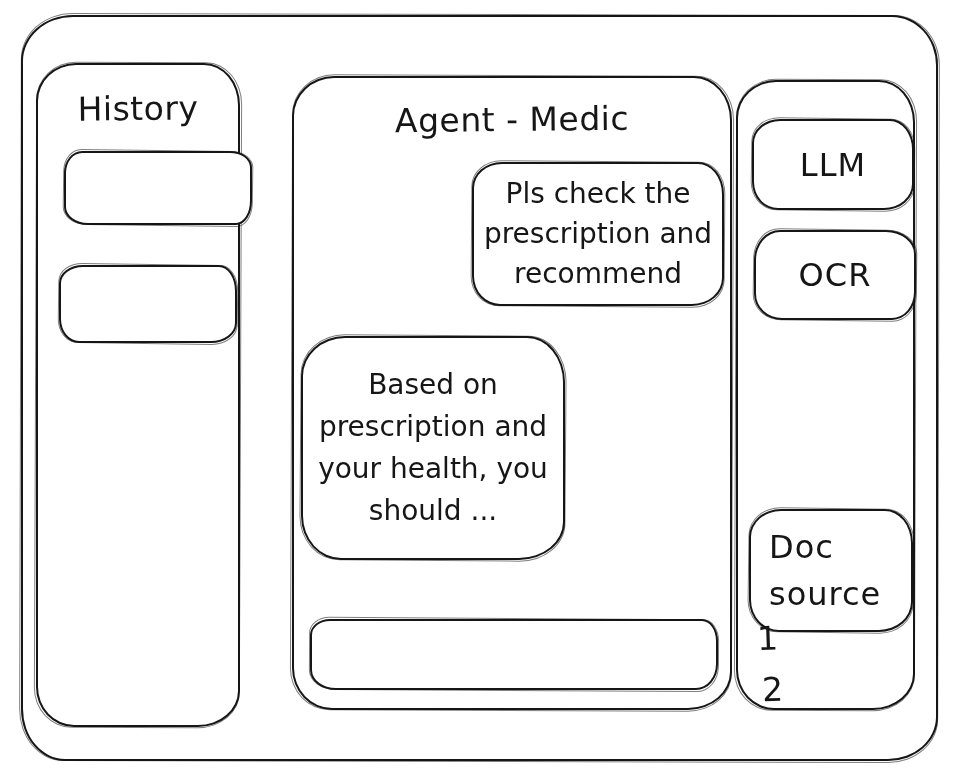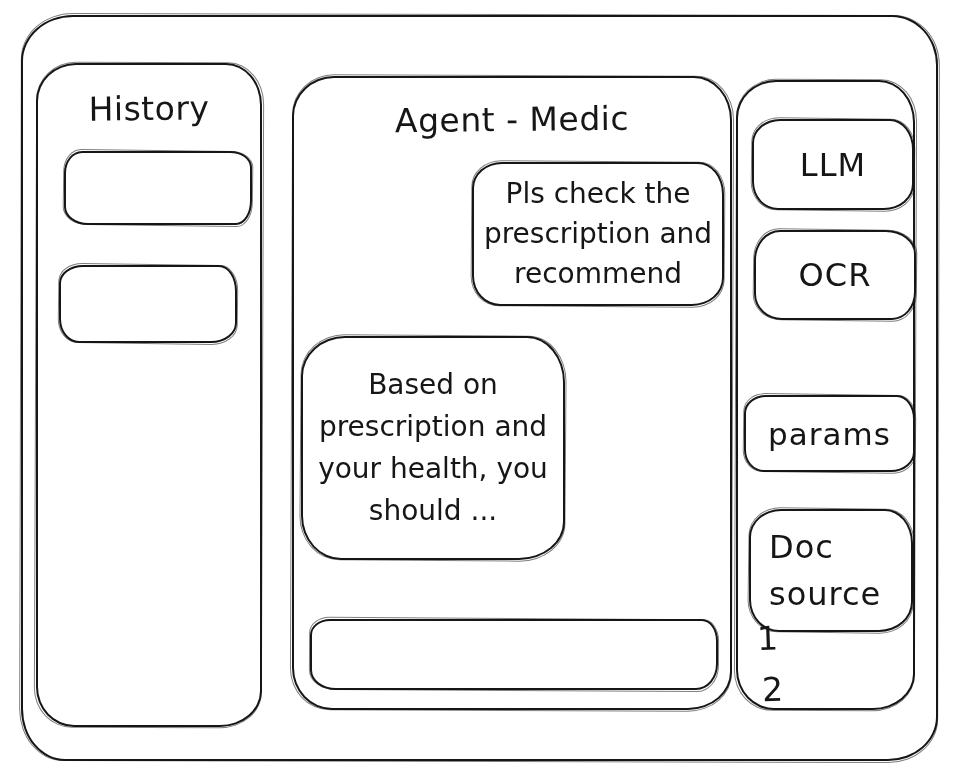--- a/index.html
+++ b/index.html
@@ -32,21 +32,21 @@
     transform: rotate(var(--wob, 0.5deg));
     pointer-events: none;
   }
   .frame {
     left: 21px; top: 15px; width: 917px; height: 746px;
     border-radius: 52px 46px 50px 44px / 46px 50px 44px 52px;
     --wob: 0.15deg;
   }
   .panel { --wob: 0.22deg; }
   .history-panel {
-    left: 36px; top: 63px; width: 226px; height: 664px;
+    left: 36px; top: 63px; width: 204px; height: 664px;
     border-radius: 40px 36px 42px 38px / 38px 42px 36px 40px;
   }
   .chat-panel {
     left: 292px; top: 76px; width: 440px; height: 634px;
     border-radius: 42px 38px 44px 40px / 40px 44px 38px 42px;
   }
   .right-panel {
     left: 736px; top: 80px; width: 179px; height: 630px;
     border-radius: 40px 36px 42px 38px / 38px 42px 36px 40px;
   }
@@ -158,23 +158,20 @@
     <div class="sketch chat-input"></div>
   </div>
 
   <div class="sketch panel right-panel">
     <div class="sketch module llm-box">
       <span>LLM</span>
     </div>
     <div class="sketch module ocr-box">
       <span>OCR</span>
     </div>
-    <div class="sketch module params-box">
-      <span>params</span>
-    </div>
     <div class="sketch module doc-source-box">
       <span>Doc source</span>
     </div>
     <div class="doc-note doc-note-1">1</div>
     <div class="doc-note doc-note-2">2</div>
   </div>
 
 </div>
 
 </body></html>

